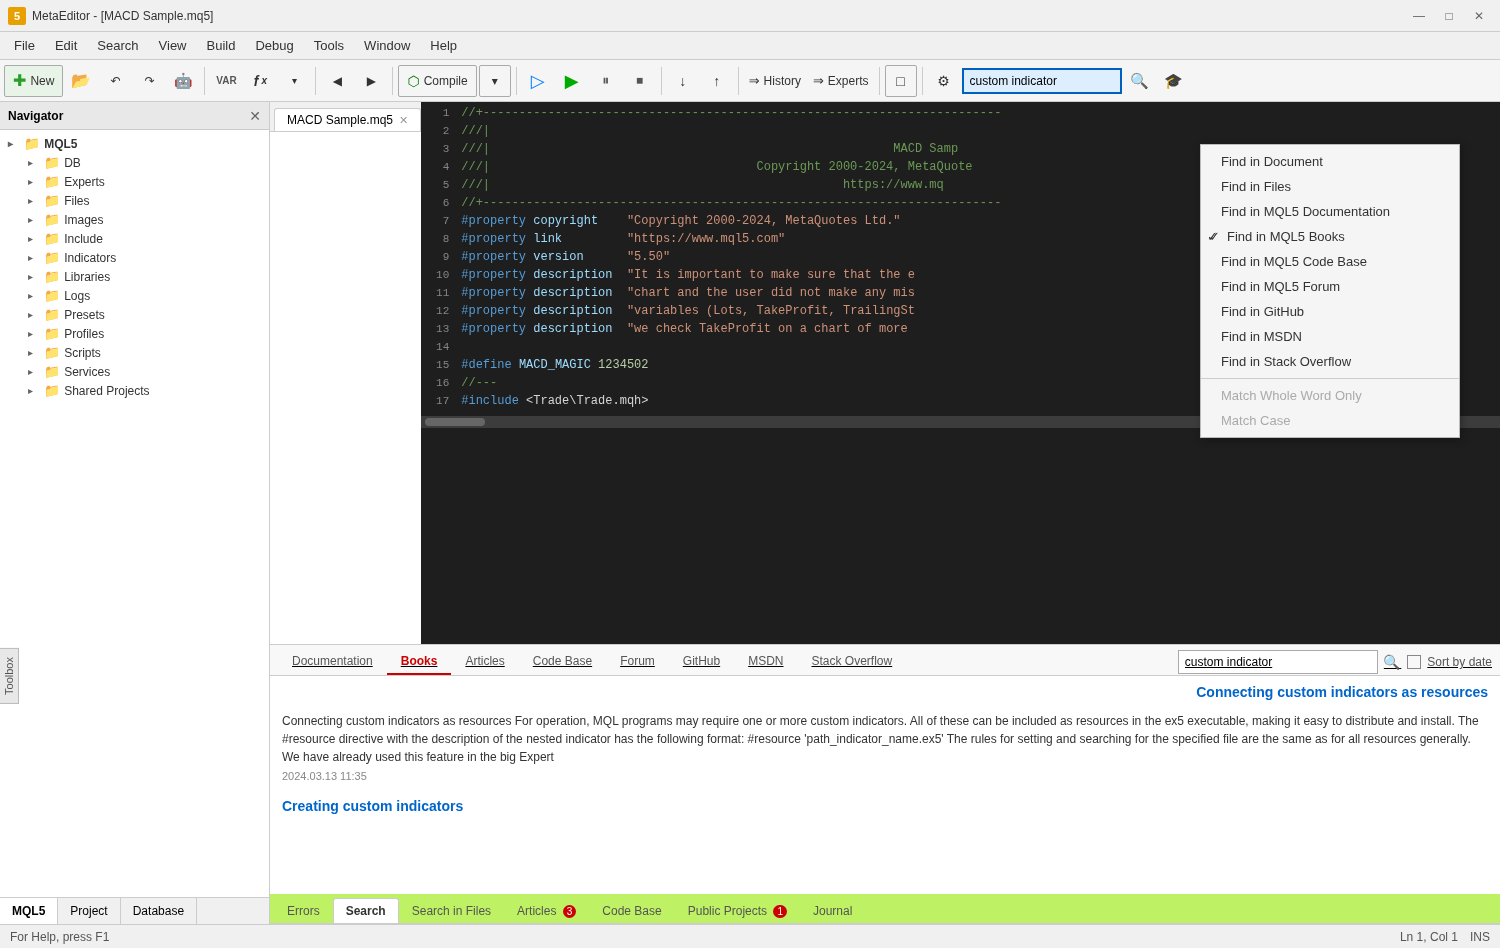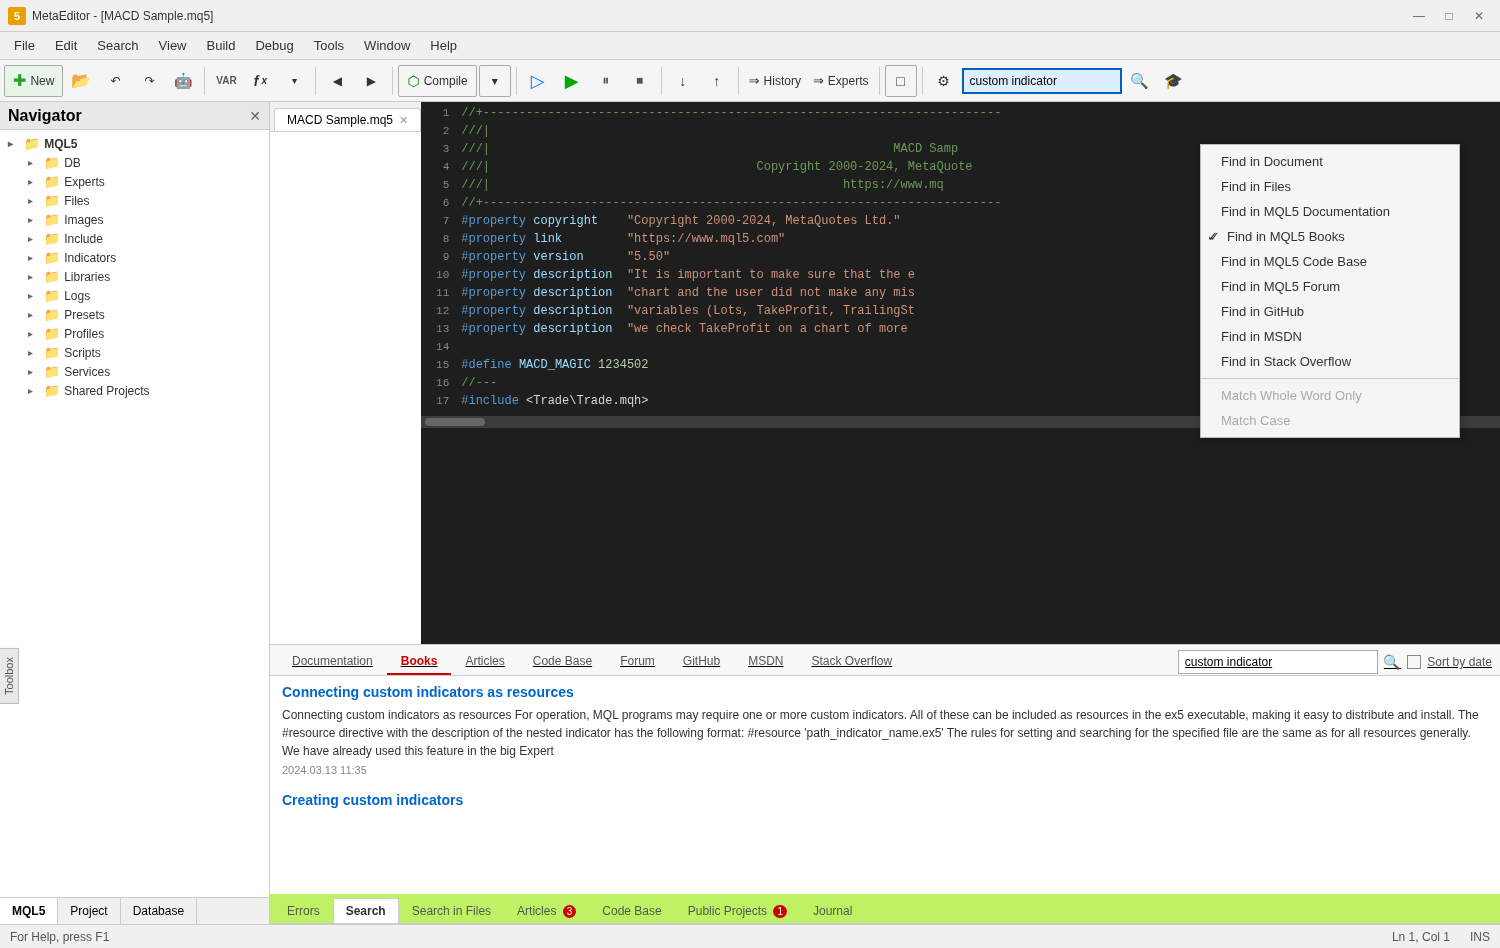--- a/index.html
+++ b/index.html
@@ -23,21 +23,21 @@
     .toolbar-btn.new-btn { background: #e8f4e8; border-color: #aaa; }
     .toolbar-sep { width: 1px; height: 28px; background: #ccc; margin: 0 3px; }
     .toolbar-input { height: 26px; width: 160px; border: 2px solid #0060c0; padding: 2px 6px; font-size: 12px; outline: none; background: #ddeeff; }
 
     
     .main-area { display: flex; flex: 1; overflow: hidden; }
 
     
     .navigator { width: 270px; flex-shrink: 0; background: #fff; border-right: 1px solid #ccc; display: flex; flex-direction: column; }
     .navigator-header { background: #e8e8e8; height: 28px; display: flex; align-items: center; justify-content: space-between; padding: 0 8px; border-bottom: 1px solid #ccc; }
-    .navigator-title { font-weight: bold; font-size: 16px; }
+    .navigator-title { font-weight: bold; font-size: 12px; }
     .navigator-close { cursor: pointer; font-size: 14px; color: #666; }
     .tree-area { flex: 1; overflow-y: auto; padding: 4px 0; }
     .tree-item { display: flex; align-items: center; gap: 4px; padding: 2px 8px; cursor: pointer; font-size: 12px; color: #333; }
     .tree-item .expand { font-size: 10px; width: 12px; color: #666; }
     .tree-item.root { font-weight: bold; }
     .nav-tabs { display: flex; border-top: 1px solid #ccc; background: #f0f0f0; }
     .nav-tab { padding: 6px 12px; font-size: 12px; cursor: pointer; border-right: 1px solid #ccc; }
     .nav-tab.active { background: #fff; font-weight: bold; }
 
     
@@ -65,36 +65,36 @@
     .dropdown-sep { height: 1px; background: #ccc; margin: 4px 0; }
     .dropdown-item.disabled { color: #aaa; cursor: default; }
 
     
     .bottom-panel { height: 280px; border-top: 1px solid #ccc; background: #fff; display: flex; flex-direction: column; flex-shrink: 0; }
     .search-tabs { display: flex; align-items: center; gap: 0; padding: 4px 4px 0; border-bottom: 1px solid #ccc; background: #bef264; }
     .search-tab { padding: 5px 12px; font-size: 12px; cursor: pointer; border: 1px solid transparent; border-bottom: none; border-radius: 3px 3px 0 0; color: #555; }
     .search-tab.active { background: #fff; border-color: #ccc; font-weight: bold; color: #333; }
     .search-tab .badge { background: #c00; color: #fff; font-size: 10px; padding: 1px 4px; border-radius: 8px; margin-left: 3px; }
     .result-area { flex: 1; overflow-y: auto; padding: 8px 12px; }
-    .result-title { color: #0066cc; font-weight: bold; font-size: 14px; margin-bottom: 6px; cursor: pointer; }
+    .result-title { color: #0066cc; font-weight: bold; font-size: 14px; margin-bottom: 12px; cursor: pointer; text-align: right; }
     .result-text { font-size: 12px; color: #333; line-height: 1.5; }
     .result-date { color: #888; font-size: 11px; margin-top: 4px; }
     .result-title2 { color: #0066cc; font-weight: bold; font-size: 14px; margin-top: 16px; cursor: pointer; }
 
     
     .docs-tabs { display: flex; align-items: center; padding: 4px 8px 0; border-bottom: 1px solid #ccc; background: #f8f8f8; gap: 0; text-decoration: underline; }
     .docs-tab { padding: 5px 14px; font-size: 12px; cursor: pointer; color: #555; border-bottom: 2px solid transparent; }
     .docs-tab.active { color: #c00; border-bottom: 2px solid #c00; font-weight: bold; }
     .docs-search { display: flex; align-items: center; margin-left: auto; gap: 6px; }
     .docs-search input { height: 24px; width: 200px; border: 1px solid #aaa; padding: 2px 6px; font-size: 12px; }
     .check-box { width: 14px; height: 14px; border: 1px solid #888; display: inline-block; }
 
     
     .status-bar { height: 24px; background: #f0f0f0; border-top: 1px solid #ccc; display: flex; align-items: center; justify-content: space-between; padding: 0 10px; font-size: 12px; color: #555; flex-shrink: 0; }
-    .status-right { display: flex; gap: 20px; }
+    .status-right { display: flex; gap: 12px; }
   </style>
 </head>
 <body>
 
 <div class="title-bar">
   <div class="title-bar-left">
     <div class="title-bar-icon">5</div>
     <span class="title-bar-text">MetaEditor - [MACD Sample.mq5]</span>
   </div>
   <div class="title-bar-controls">

